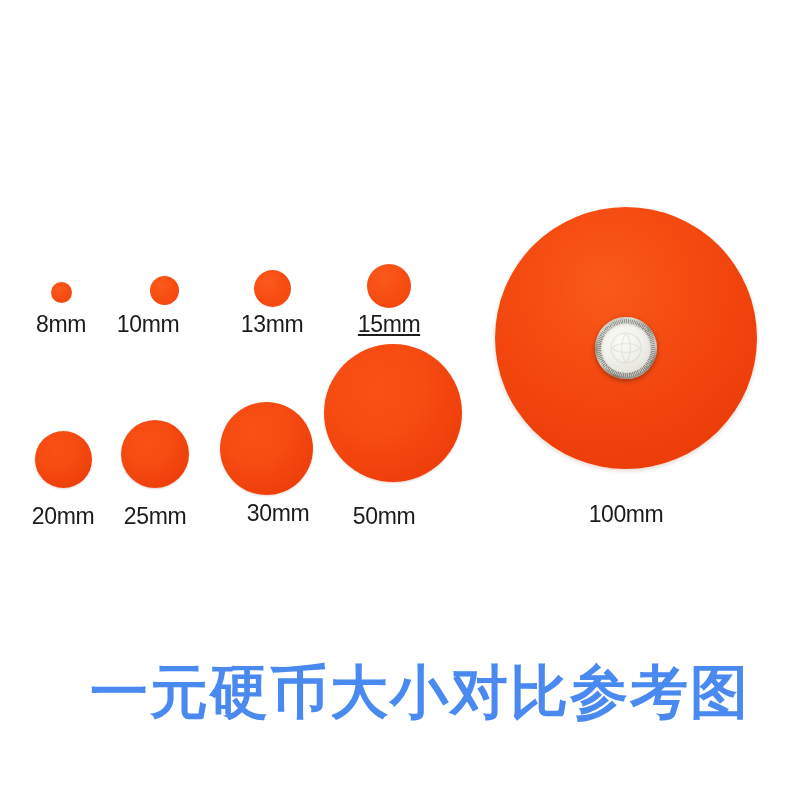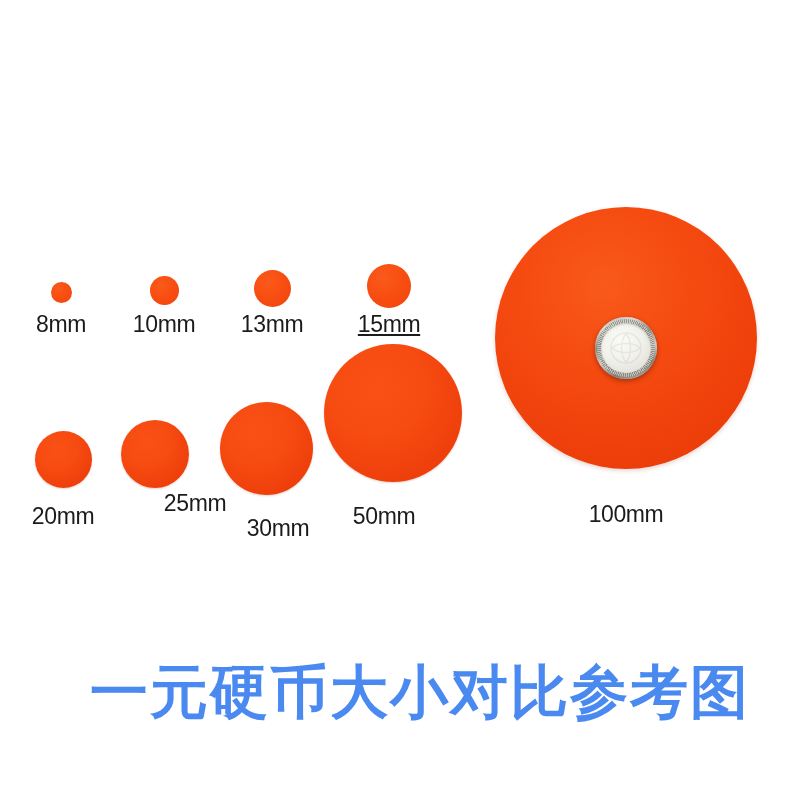--- a/index.html
+++ b/index.html
@@ -122,31 +122,31 @@
 </style>
 </head>
 <body style="background: rgb(255, 255, 255);">
 
 <div id="stage">
 
   <div id="discs-layer">
       <div class="disc small" style="width: 21px; height: 21px; left: 50.5px; top: 281.5px;"></div>
       <div class="size-label" style="left: -29px; top: 313px; width: 180px;">8mm</div>
       <div class="disc small" style="width: 29px; height: 29px; left: 149.5px; top: 275.5px;"></div>
-      <div class="size-label" style="left: 74px; top: 313px; width: 180px;">10mm</div>
+      <div class="size-label" style="left: 58px; top: 313px; width: 180px;">10mm</div>
       <div class="disc small" style="width: 37px; height: 37px; left: 253.5px; top: 269.5px;"></div>
       <div class="size-label" style="left: 182px; top: 313px; width: 180px;">13mm</div>
       <div class="disc small" style="width: 44px; height: 44px; left: 367px; top: 264px;"></div>
       <div class="size-label" style="left: 299px; top: 313px; width: 180px; text-decoration: underline;">15mm</div>
       <div class="disc" style="width: 57px; height: 57px; left: 34.5px; top: 430.5px;"></div>
       <div class="size-label" style="left: -27px; top: 505px; width: 180px;">20mm</div>
       <div class="disc" style="width: 68px; height: 68px; left: 121px; top: 420px;"></div>
-      <div class="size-label" style="left: 65px; top: 492px; width: 180px; padding-left: 40px;">25mm</div>
+      <div class="size-label" style="left: 65px; top: 505px; width: 180px;">25mm</div>
       <div class="disc" style="width: 93px; height: 93px; left: 219.5px; top: 401.5px;"></div>
-      <div class="size-label" style="left: 176px; top: 517px; width: 180px; padding-left: 12px;">30mm</div>
+      <div class="size-label" style="left: 176px; top: 502px; width: 180px; padding-left: 12px;">30mm</div>
       <div class="disc" style="width: 138px; height: 138px; left: 324px; top: 344px;"></div>
       <div class="size-label" style="left: 294px; top: 505px; width: 180px;">50mm</div>
       <div class="disc big" style="width: 262px; height: 262px; left: 495px; top: 207px;"></div>
       <div class="size-label big-label" style="left: 536px; top: 503px; width: 180px;">100mm</div>
     </div>
 
   <div id="coin" class="coin-outer" style="width: 62px; height: 62px; left: 595px; top: 317px;">
     <div class="coin-rim"></div>
     <div class="coin-face">
       <svg class="coin-motif" viewBox="0 0 100 100">

